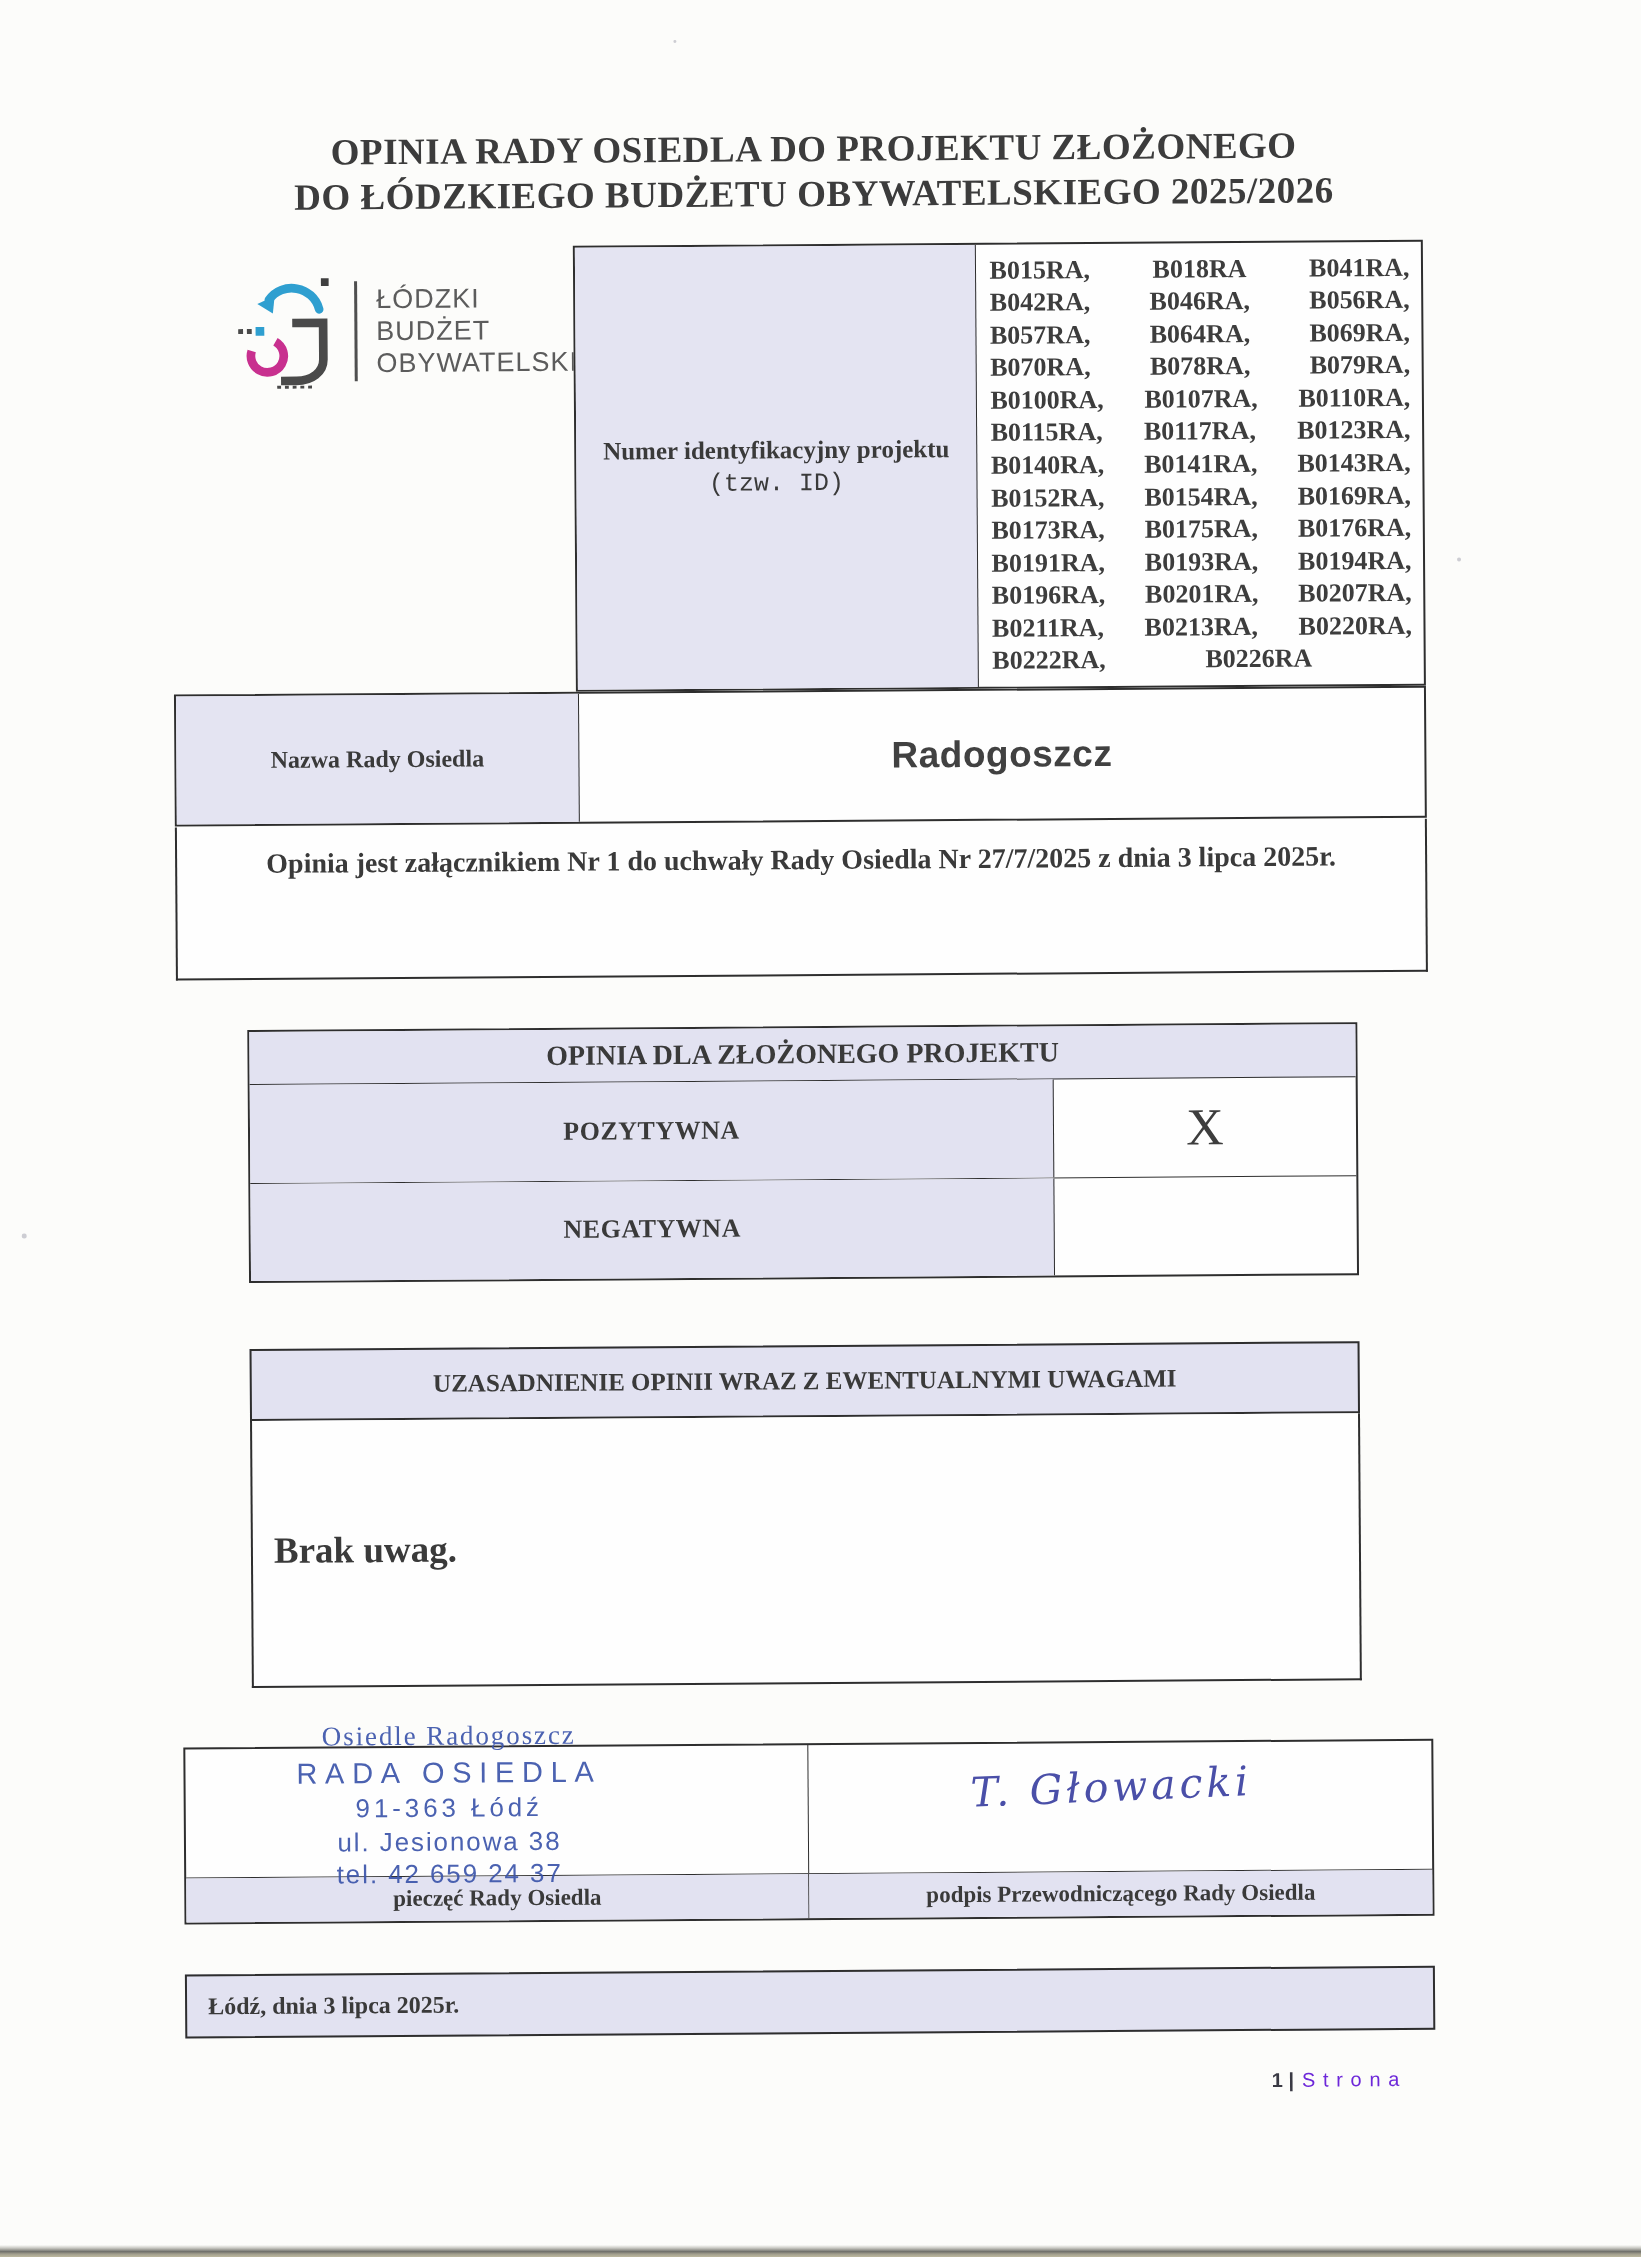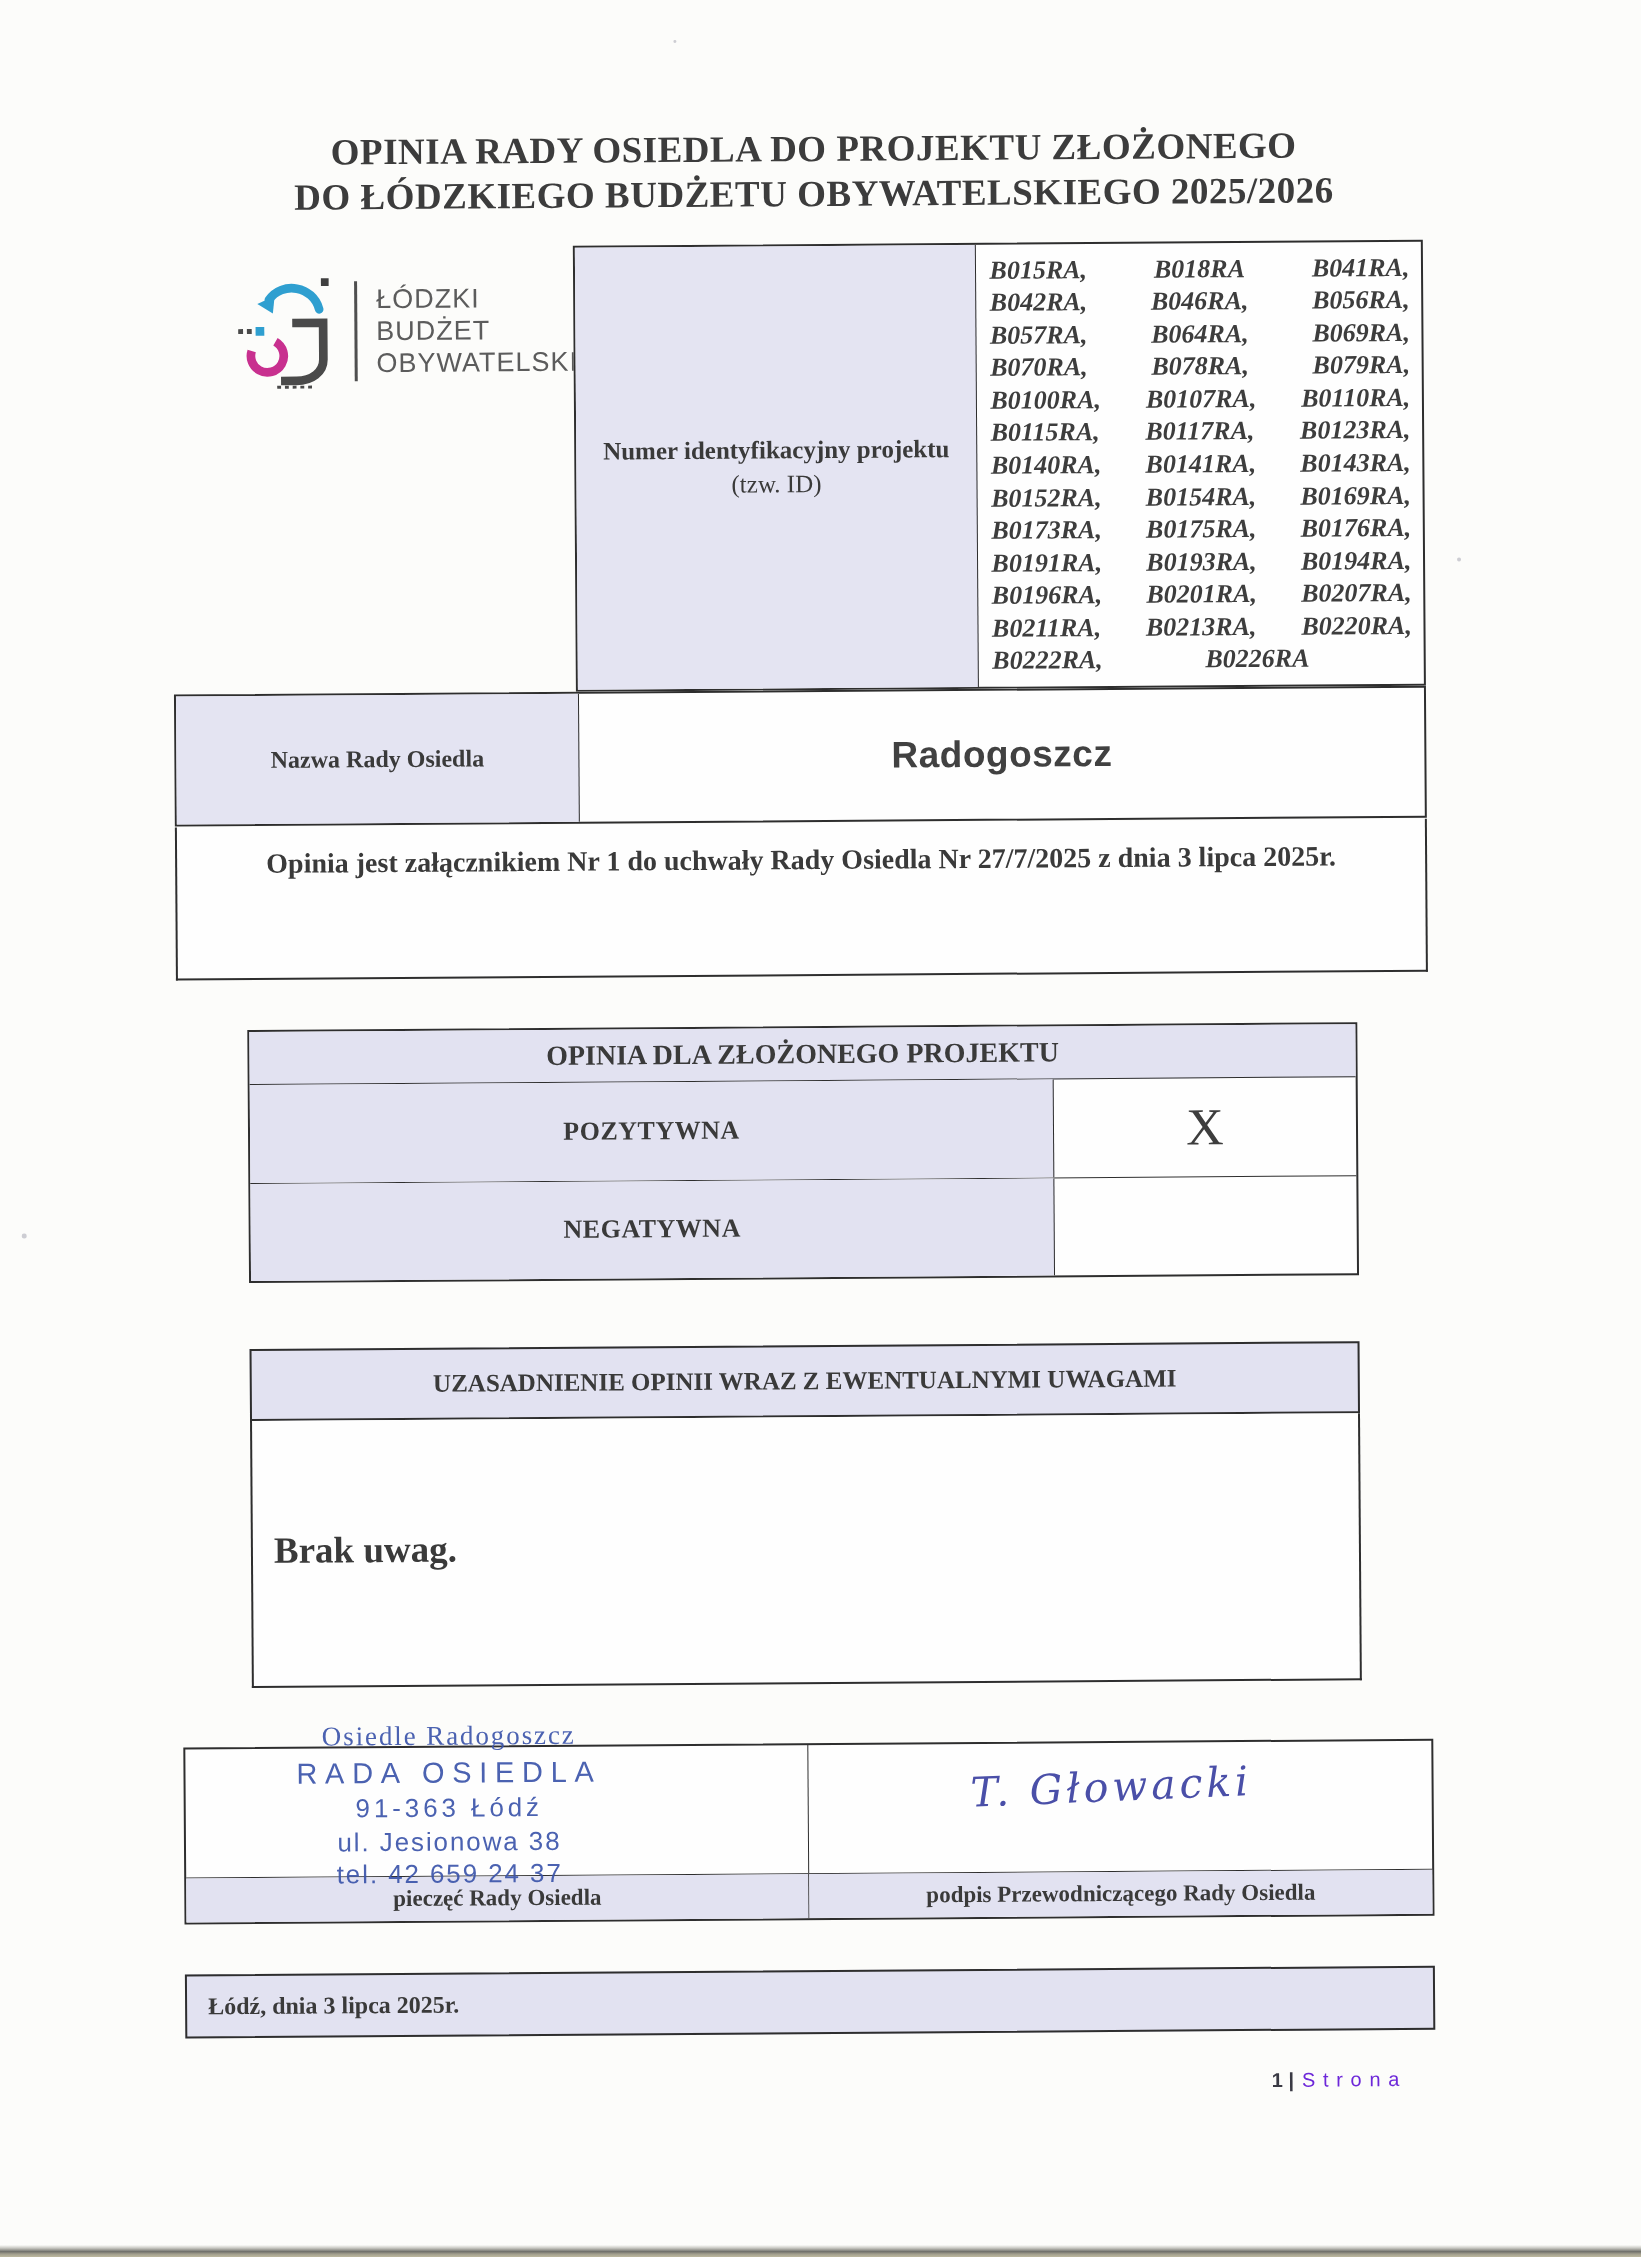--- a/index.html
+++ b/index.html
@@ -23,24 +23,24 @@
   
   .logo { position: absolute; left: 238px; top: 268px; width: 348px; height: 120px; display: flex; align-items: center; }
   .logo-glyph { width: 112px; height: 118px; flex: 0 0 auto; }
   .logo-sep { width: 2.9px; height: 100px; background: #4f4f4f; margin: 0 19.3px 0 9.7px; }
   .logo-text { font-family: "Liberation Sans", sans-serif; font-size: 27px; color: #5c5c5c; letter-spacing: 1px; line-height: 32px; }
 
   
   .top-table { position: absolute; left: 579px; top: 244px; width: 850px; height: 446px; border: 2.9px solid #2e2e2e; display: flex; background: #fefefe; }
   .cell-label-id { width: 401px; background: #e4e4f2; border-right: 1.9px solid #2e2e2e; display: flex; flex-direction: column; align-items: center; justify-content: center; gap: 5.8px; text-align: center; }
   .cell-label-id .l1 { font-weight: bold; font-size: 25px; }
-  .cell-label-id .l2 { font-size: 25px; }
+  .cell-label-id .l2 { font-size: 25px; font-family: Liberation Mono, monospace; }
   .cell-ids { flex: 1; padding: 9.7px 11.6px 9.7px 13.5px; display: flex; flex-direction: column; justify-content: space-between; font-weight: bold; font-size: 26px; color: #3d3d3d; }
   .id-row { display: flex; justify-content: space-between; line-height: 32px; }
-  .id-row span { white-space: nowrap; font-style: italic; }
+  .id-row span { white-space: nowrap; }
 
   
   .name-table { position: absolute; left: 177px; top: 690px; width: 1252px; height: 132px; border: 2.9px solid #2e2e2e; display: flex; background: #fefefe; }
   .name-label { width: 403px; background: #e4e4f2; border-right: 1.9px solid #2e2e2e; display: flex; align-items: center; justify-content: center; font-weight: bold; font-size: 24px; }
   .name-value { flex: 1; display: flex; align-items: center; justify-content: center; font-family: "Liberation Sans", sans-serif; font-weight: bold; font-size: 37px; color: #414141; letter-spacing: 0.5px; }
 
   
   .note-box { position: absolute; left: 177px; top: 823px; width: 1252px; height: 153px; border: 2.9px solid #2e2e2e; border-top-width: 0; background: #fefefe; display: flex; justify-content: center; }
   .note-text { max-width: 1139px; text-align: center; font-weight: bold; font-size: 28px; line-height: 43px; padding-top: 15.4px; }
 

